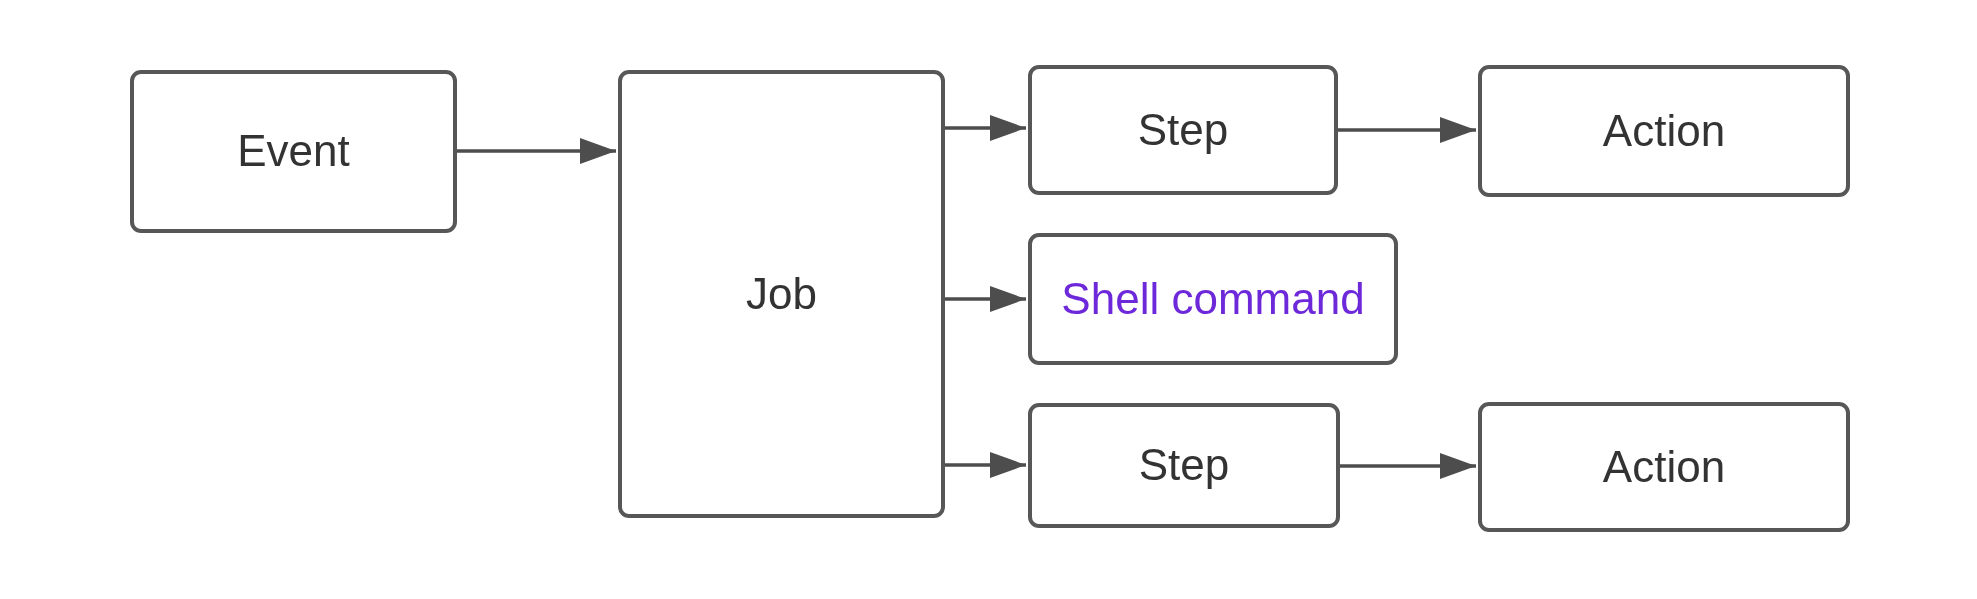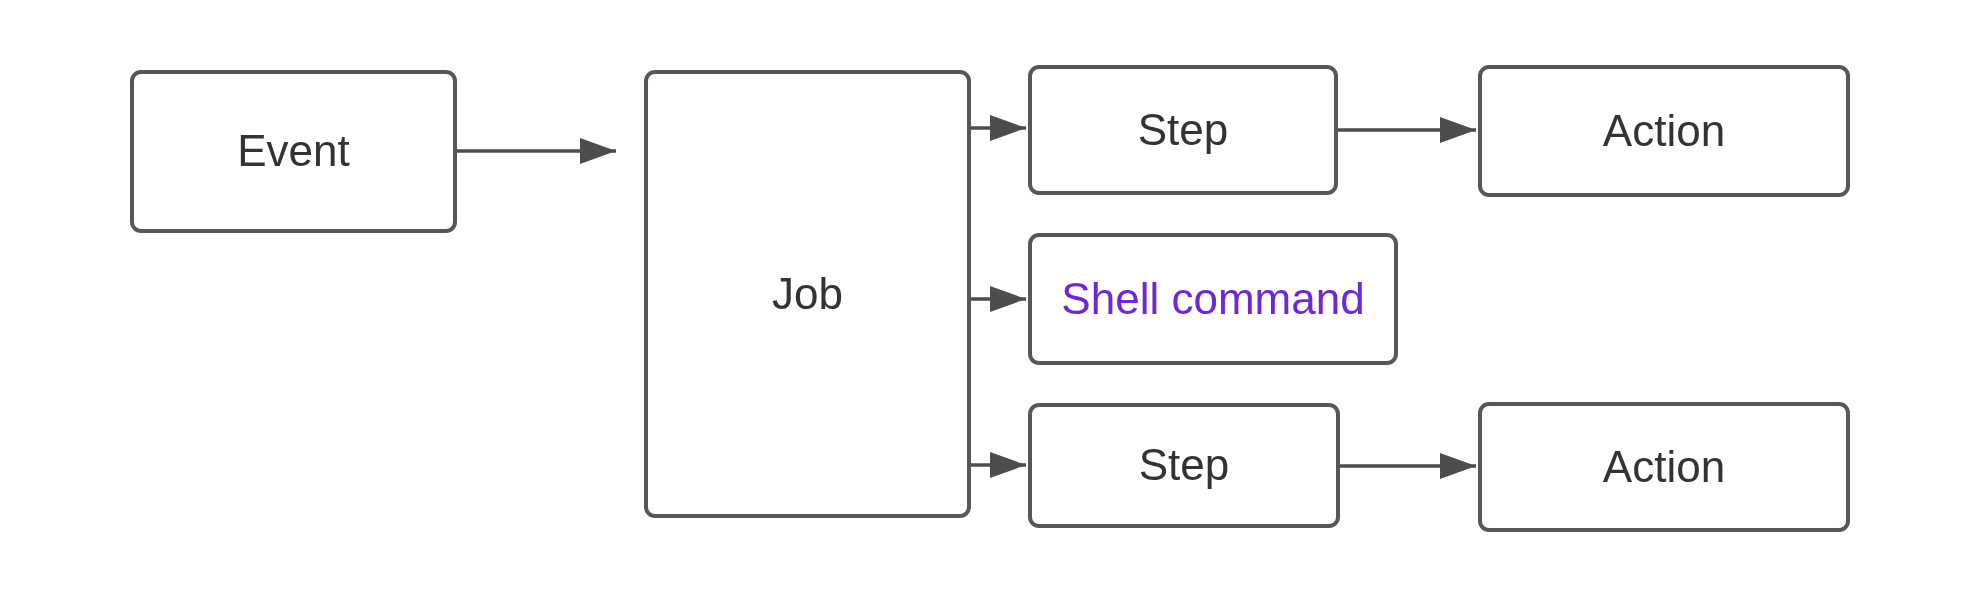--- a/index.html
+++ b/index.html
@@ -55,21 +55,21 @@
         <line x1="943" y1="299" x2="1026" y2="299" stroke="#4d4d4d" stroke-width="3.5" marker-end="url(#arrowhead)"></line>
         <line x1="943" y1="465" x2="1026" y2="465" stroke="#4d4d4d" stroke-width="3.5" marker-end="url(#arrowhead)"></line>
         <line x1="1338" y1="130" x2="1476" y2="130" stroke="#4d4d4d" stroke-width="3.5" marker-end="url(#arrowhead)"></line>
         <line x1="1340" y1="466" x2="1476" y2="466" stroke="#4d4d4d" stroke-width="3.5" marker-end="url(#arrowhead)"></line>
       </g>
   </svg>
   <div id="node-group">
       <div class="node" style="left: 130px; top: 70px; width: 327px; height: 163px; border-color: rgb(87, 87, 87); background: rgb(255, 255, 255); color: rgb(51, 51, 51);">
         <span class="node-label">Event</span>
       </div>
-      <div class="node" style="left: 618px; top: 70px; width: 327px; height: 448px; border-color: rgb(87, 87, 87); background: rgb(255, 255, 255); color: rgb(51, 51, 51); margin-left: 26px;">
+      <div class="node" style="left: 618px; top: 70px; width: 327px; height: 448px; border-color: rgb(87, 87, 87); background: rgb(255, 255, 255); color: rgb(51, 51, 51);">
         <span class="node-label">Job</span>
       </div>
       <div class="node" style="left: 1028px; top: 65px; width: 310px; height: 130px; border-color: rgb(87, 87, 87); background: rgb(255, 255, 255); color: rgb(51, 51, 51);">
         <span class="node-label">Step</span>
       </div>
       <div class="node" style="left: 1478px; top: 65px; width: 372px; height: 132px; border-color: rgb(87, 87, 87); background: rgb(255, 255, 255); color: rgb(51, 51, 51);">
         <span class="node-label">Action</span>
       </div>
       <div class="node" style="left: 1028px; top: 233px; width: 370px; height: 132px; border-color: rgb(87, 87, 87); background: rgb(255, 255, 255); color: #6d28d9;">
         <span class="node-label">Shell command</span>

